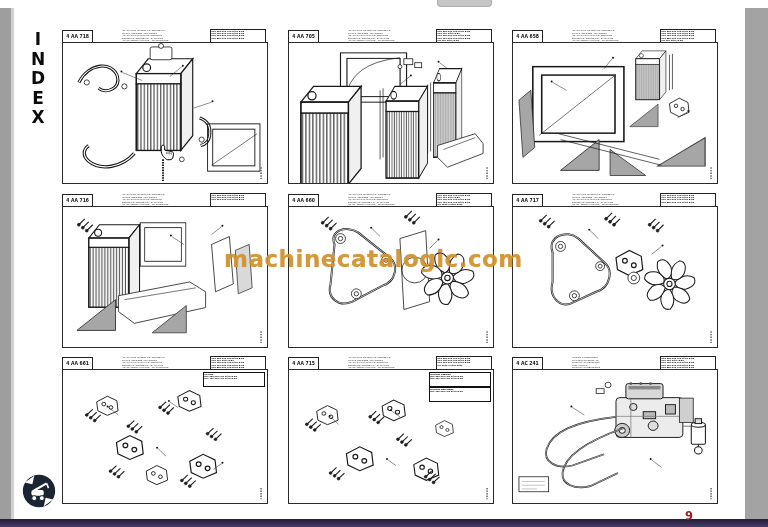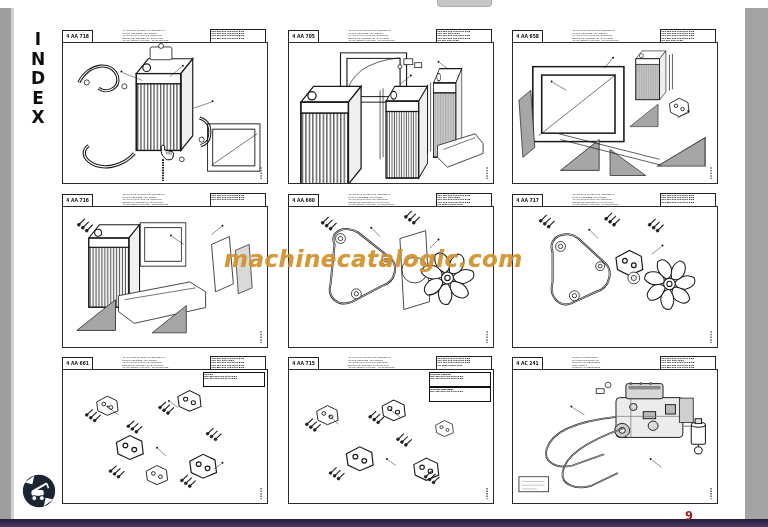--- a/index.html
+++ b/index.html
@@ -33,21 +33,21 @@
        white-space:pre;color:#000;font-weight:bold;padding-left:2px;}
   .pbody{position:absolute;left:0;top:14px;right:0;bottom:0;border:1px solid #2b2b2b;background:#fff;}
   .pbody svg{width:100%;height:100%;display:block;}
   .note{position:absolute;right:2px;width:60px;height:13px;border:0.8px solid #111;background:#fff;
         overflow:hidden;z-index:3;}
   .note .mod{padding-left:1px;}
   .n1{top:2px;} .n2{top:17px;}
   
   .watermark{position:absolute;left:224px;top:246px;font-size:23px;font-weight:bold;
              color:rgba(212,149,45,.9);letter-spacing:.5px;z-index:40;pointer-events:none;
-             text-shadow:0 0 1px rgba(160,100,20,.45);font-style:italic;}
+             text-shadow:0 0 1px rgba(160,100,20,.45);}
   .pagenum{position:absolute;left:662px;top:501px;width:26px;text-align:center;font-size:11.5px;
            font-weight:bold;color:#a01d22;}
   .logo{position:absolute;left:6px;top:464px;width:38px;height:38px;}
   .hidden-defs{position:absolute;width:0;height:0;overflow:hidden;}
 </style>
 </head>
 <body>
 
 <div class="screen">
 

